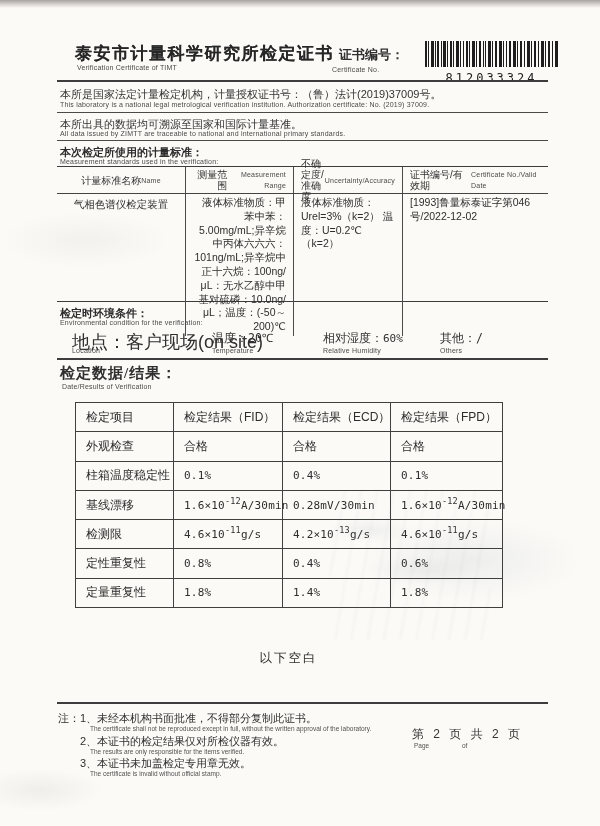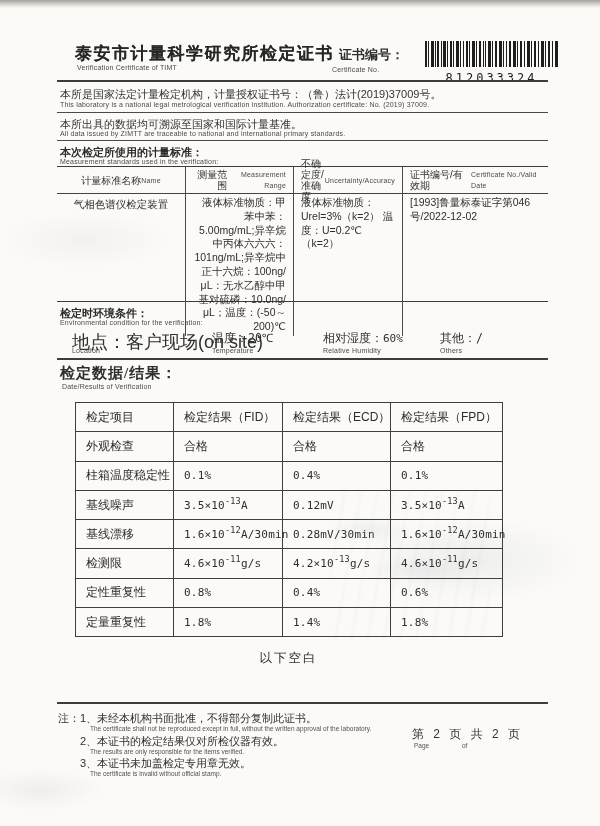--- a/index.html
+++ b/index.html
@@ -205,26 +205,20 @@
       <td>合格</td>
       <td>合格</td>
     </tr>
     <tr>
       <td>柱箱温度稳定性</td>
       <td class="val">0.1%</td>
       <td class="val">0.4%</td>
       <td class="val">0.1%</td>
     </tr>
     <tr>
-      <td>基线噪声</td>
-      <td class="val">3.5×10<sup>-13</sup>A</td>
-      <td class="val">0.12mV</td>
-      <td class="val">3.5×10<sup>-13</sup>A</td>
-    </tr>
-    <tr>
       <td>基线漂移</td>
       <td class="val">1.6×10<sup>-12</sup>A/30min</td>
       <td class="val">0.28mV/30min</td>
       <td class="val">1.6×10<sup>-12</sup>A/30min</td>
     </tr>
     <tr>
       <td>检测限</td>
       <td class="val">4.6×10<sup>-11</sup>g/s</td>
       <td class="val">4.2×10<sup>-13</sup>g/s</td>
       <td class="val">4.6×10<sup>-11</sup>g/s</td>

